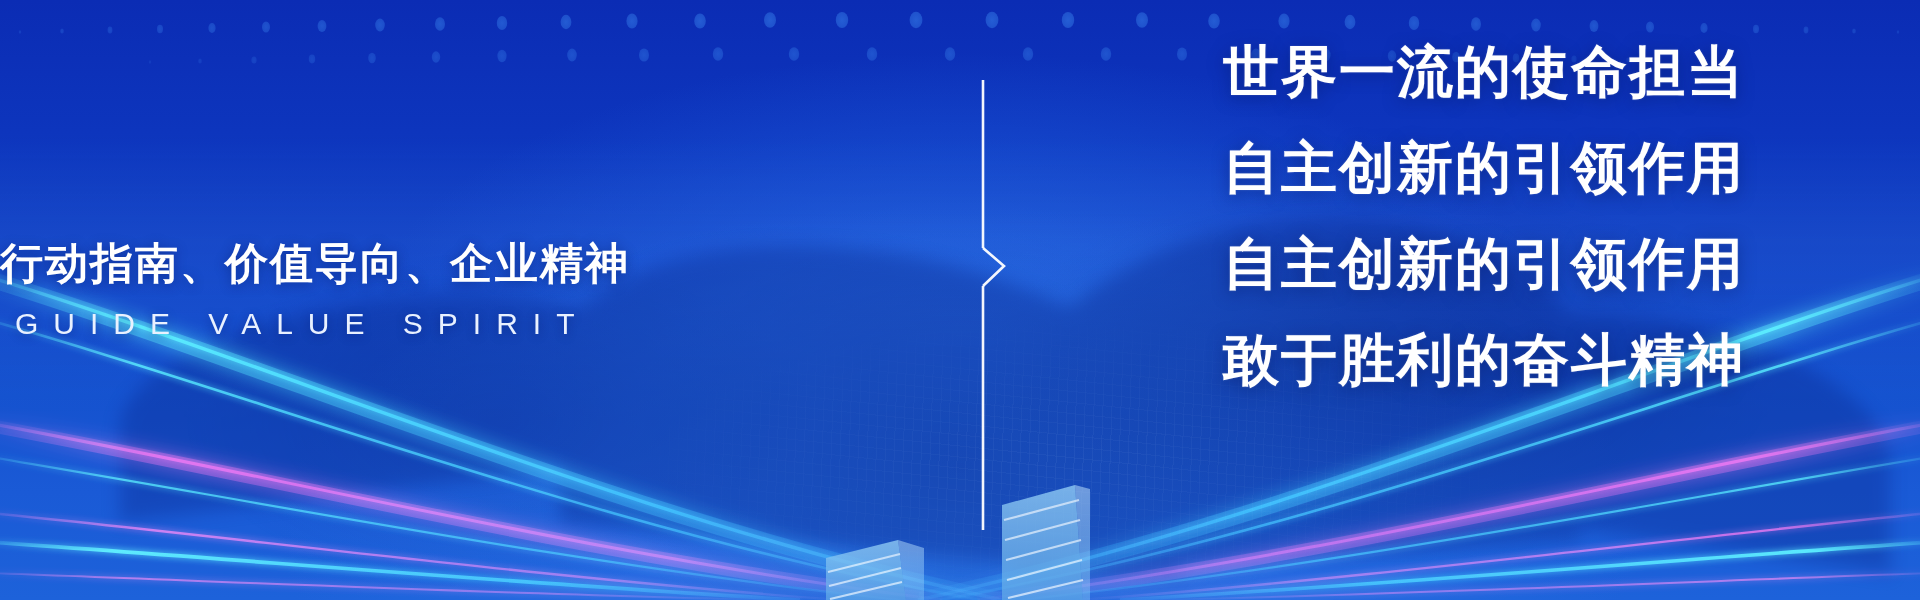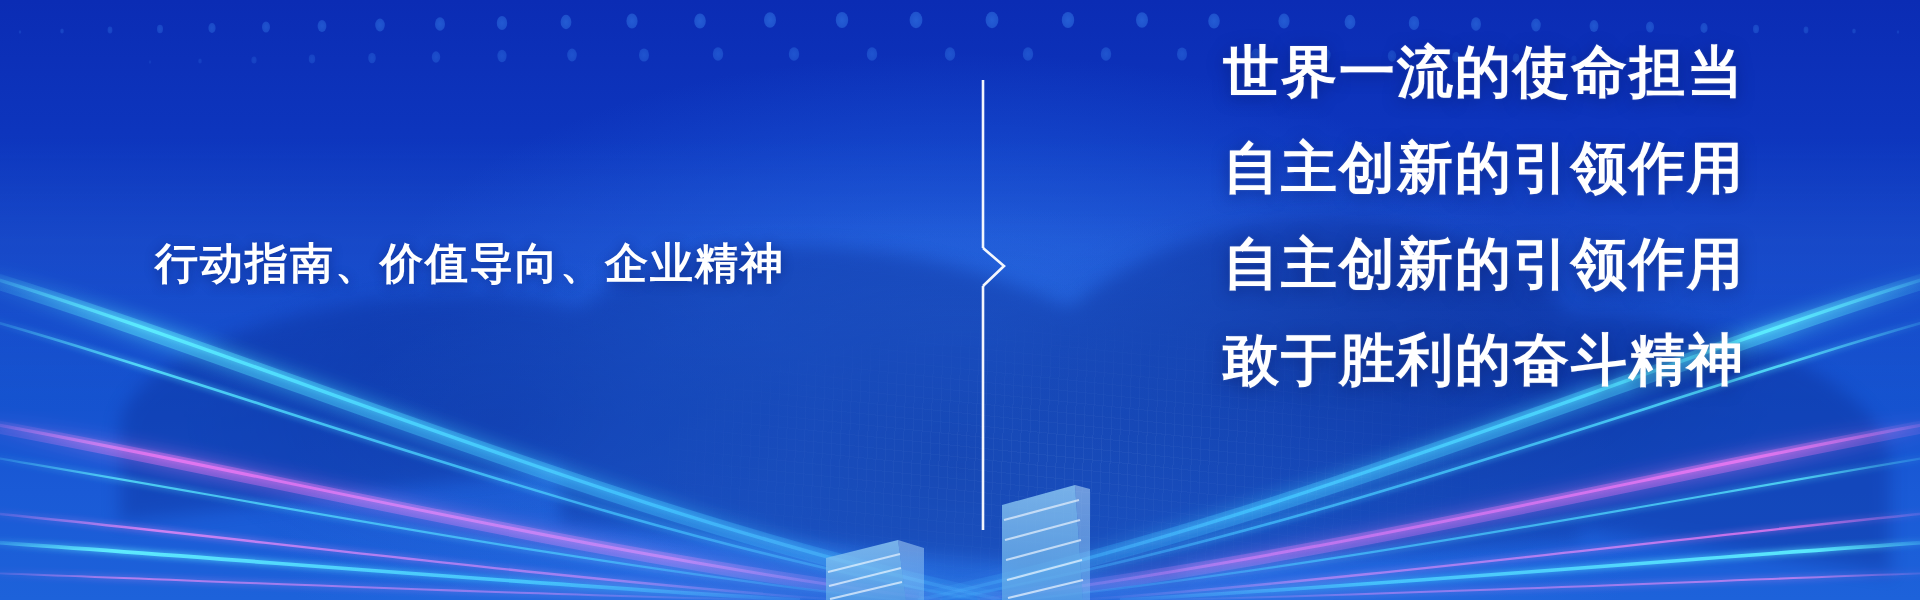--- a/index.html
+++ b/index.html
@@ -58,21 +58,21 @@
   
   #buildings{opacity:.92;}
 
   
   #content{position:absolute;inset:0;}
 
   
   #left-block{
     position:absolute;
     left:0;top:240px;width:940px;
-    text-align:center;
+    text-align:left;
   }
   #left-title{
     color:#ffffff;
     font-size:43px;
     font-weight:700;
     letter-spacing:2px;
     line-height:1.1;
     margin:0;
     text-shadow:0 2px 12px rgba(4,20,90,.45);
     white-space:nowrap;
@@ -305,20 +305,21 @@
         <line x1="829" y1="586" x2="901" y2="568"></line>
         <line x1="830" y1="599" x2="902" y2="582"></line>
       </g>
     </g>
   </svg>
 
   <div id="content">
 
     <div id="left-block">
       <div id="left-title">行动指南、价值导向、企业精神</div>
+      <div id="left-subtitle">GUIDE VALUE SPIRIT</div>
     </div>
 
     <svg id="divider" viewBox="0 0 60 450">
       <line x1="23" y1="0" x2="23" y2="168" stroke="#ffffff" stroke-width="2.6" opacity=".95"></line>
       <polyline points="23,168 44,186 23,206" fill="none" stroke="#ffffff" stroke-width="2.6" opacity=".95" stroke-linejoin="miter"></polyline>
       <line x1="23" y1="206" x2="23" y2="450" stroke="#ffffff" stroke-width="2.6" opacity=".95"></line>
     </svg>
 
     <div id="right-block">
       <div class="slogan-line">世界一流的使命担当</div>

